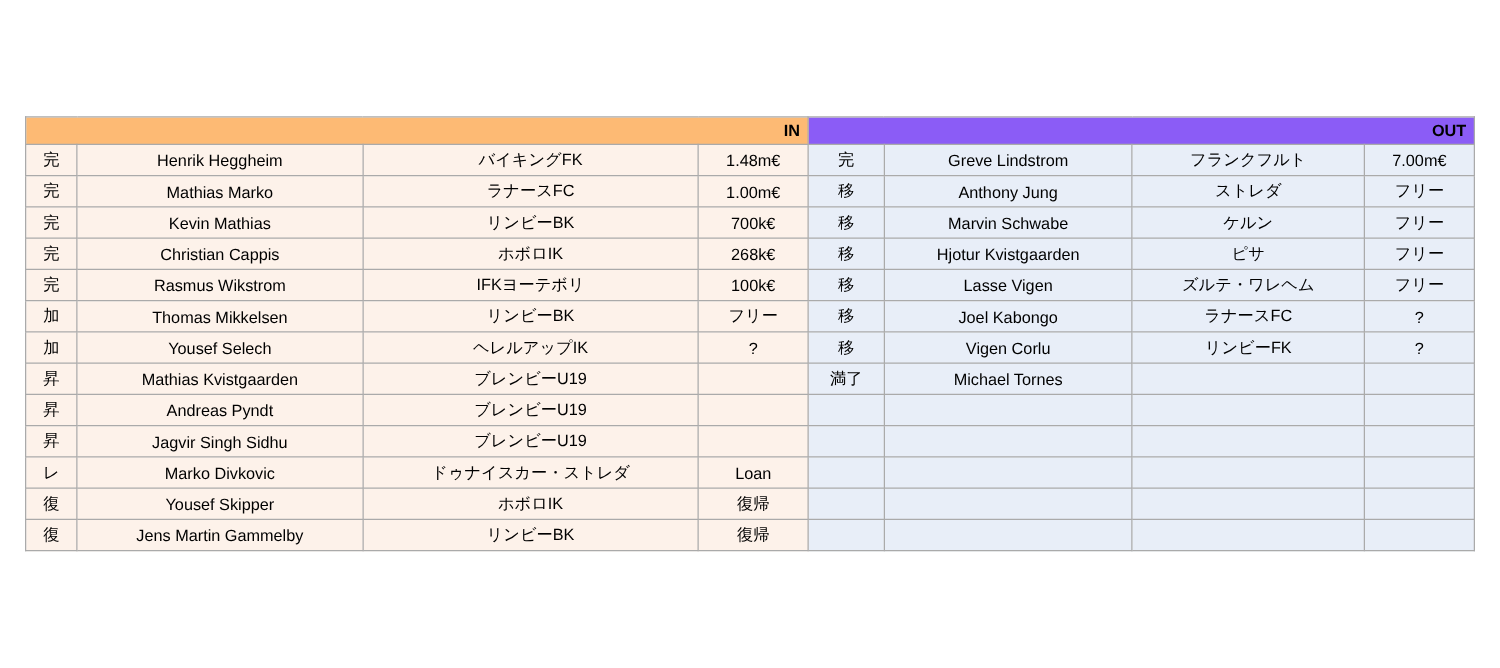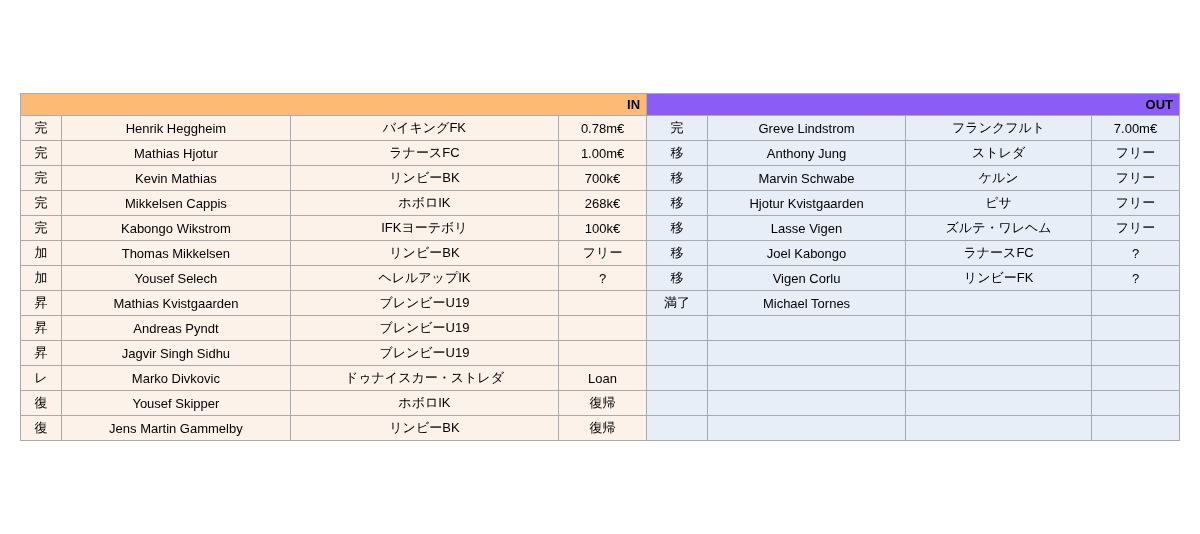--- a/index.html
+++ b/index.html
@@ -62,59 +62,59 @@
     <tr>
       <th colspan="4" class="section-header-in">IN</th>
       <th colspan="4" class="section-header-out">OUT</th>
     </tr>
   </thead>
   <tbody id="table-body">
   <tr>
         <td class="in-cell">完</td>
         <td class="in-cell">Henrik Heggheim</td>
         <td class="in-cell">バイキングFK</td>
-        <td class="in-cell">0.78m€</td>
+        <td class="in-cell">1.48m€</td>
         <td class="out-cell">完</td>
         <td class="out-cell">Greve Lindstrom</td>
         <td class="out-cell">フランクフルト</td>
         <td class="out-cell">7.00m€</td>
       </tr>
       <tr>
         <td class="in-cell">完</td>
-        <td class="in-cell">Mathias Hjotur</td>
+        <td class="in-cell">Mathias Marko</td>
         <td class="in-cell">ラナースFC</td>
         <td class="in-cell">1.00m€</td>
         <td class="out-cell">移</td>
         <td class="out-cell">Anthony Jung</td>
         <td class="out-cell">ストレダ</td>
         <td class="out-cell">フリー</td>
       </tr>
       <tr>
         <td class="in-cell">完</td>
         <td class="in-cell">Kevin Mathias</td>
         <td class="in-cell">リンビーBK</td>
         <td class="in-cell">700k€</td>
         <td class="out-cell">移</td>
         <td class="out-cell">Marvin Schwabe</td>
         <td class="out-cell">ケルン</td>
         <td class="out-cell">フリー</td>
       </tr>
       <tr>
         <td class="in-cell">完</td>
-        <td class="in-cell">Mikkelsen Cappis</td>
+        <td class="in-cell">Christian Cappis</td>
         <td class="in-cell">ホボロIK</td>
         <td class="in-cell">268k€</td>
         <td class="out-cell">移</td>
         <td class="out-cell">Hjotur Kvistgaarden</td>
         <td class="out-cell">ピサ</td>
         <td class="out-cell">フリー</td>
       </tr>
       <tr>
         <td class="in-cell">完</td>
-        <td class="in-cell">Kabongo Wikstrom</td>
+        <td class="in-cell">Rasmus Wikstrom</td>
         <td class="in-cell">IFKヨーテボリ</td>
         <td class="in-cell">100k€</td>
         <td class="out-cell">移</td>
         <td class="out-cell">Lasse Vigen</td>
         <td class="out-cell">ズルテ・ワレヘム</td>
         <td class="out-cell">フリー</td>
       </tr>
       <tr>
         <td class="in-cell">加</td>
         <td class="in-cell">Thomas Mikkelsen</td>

